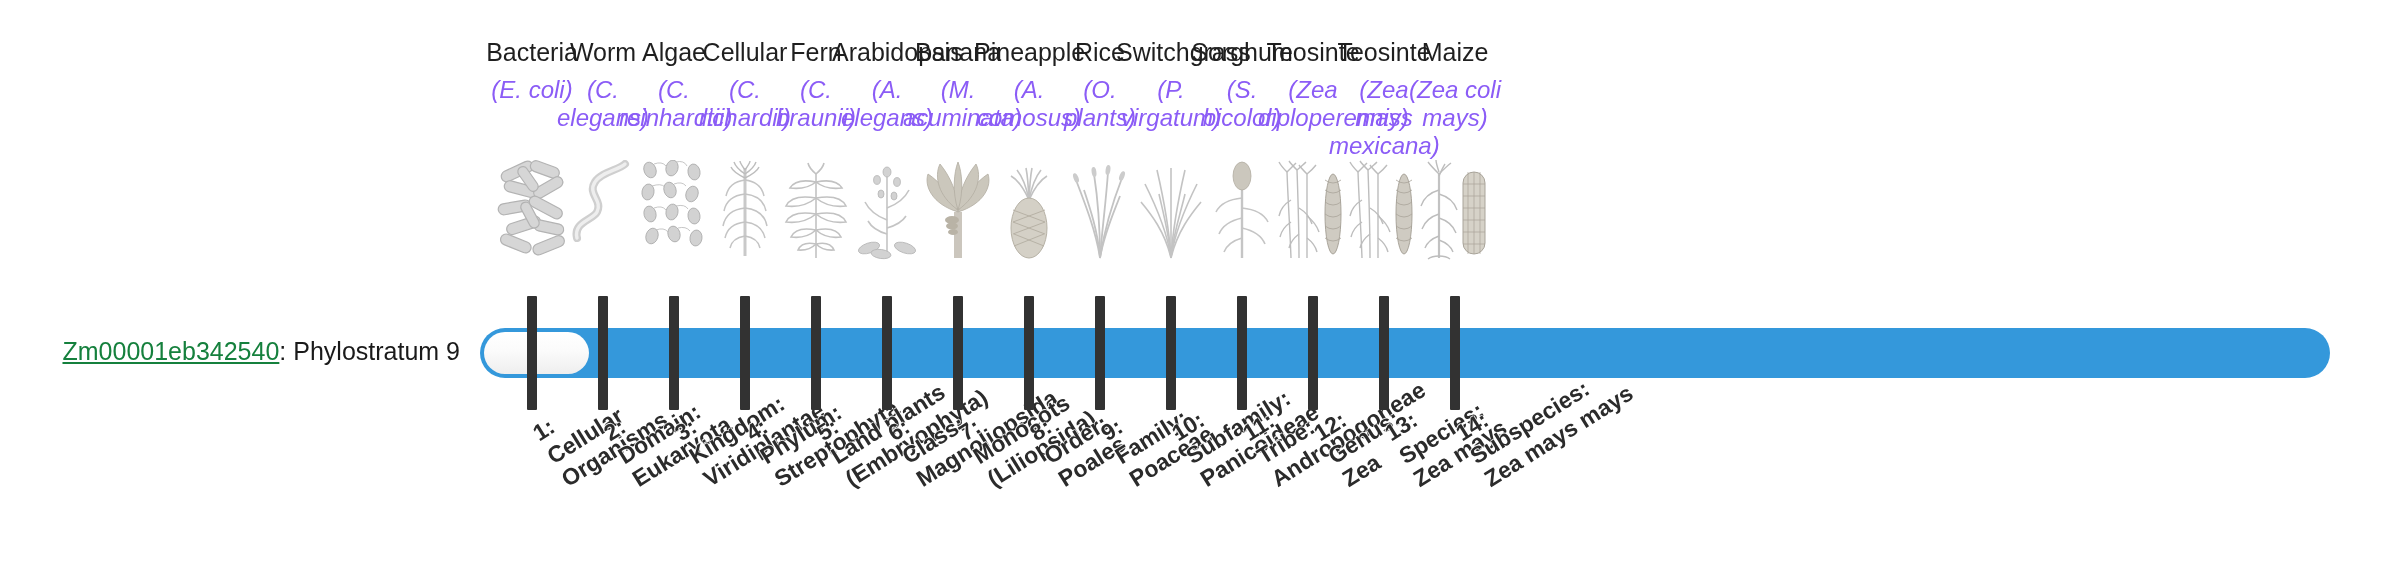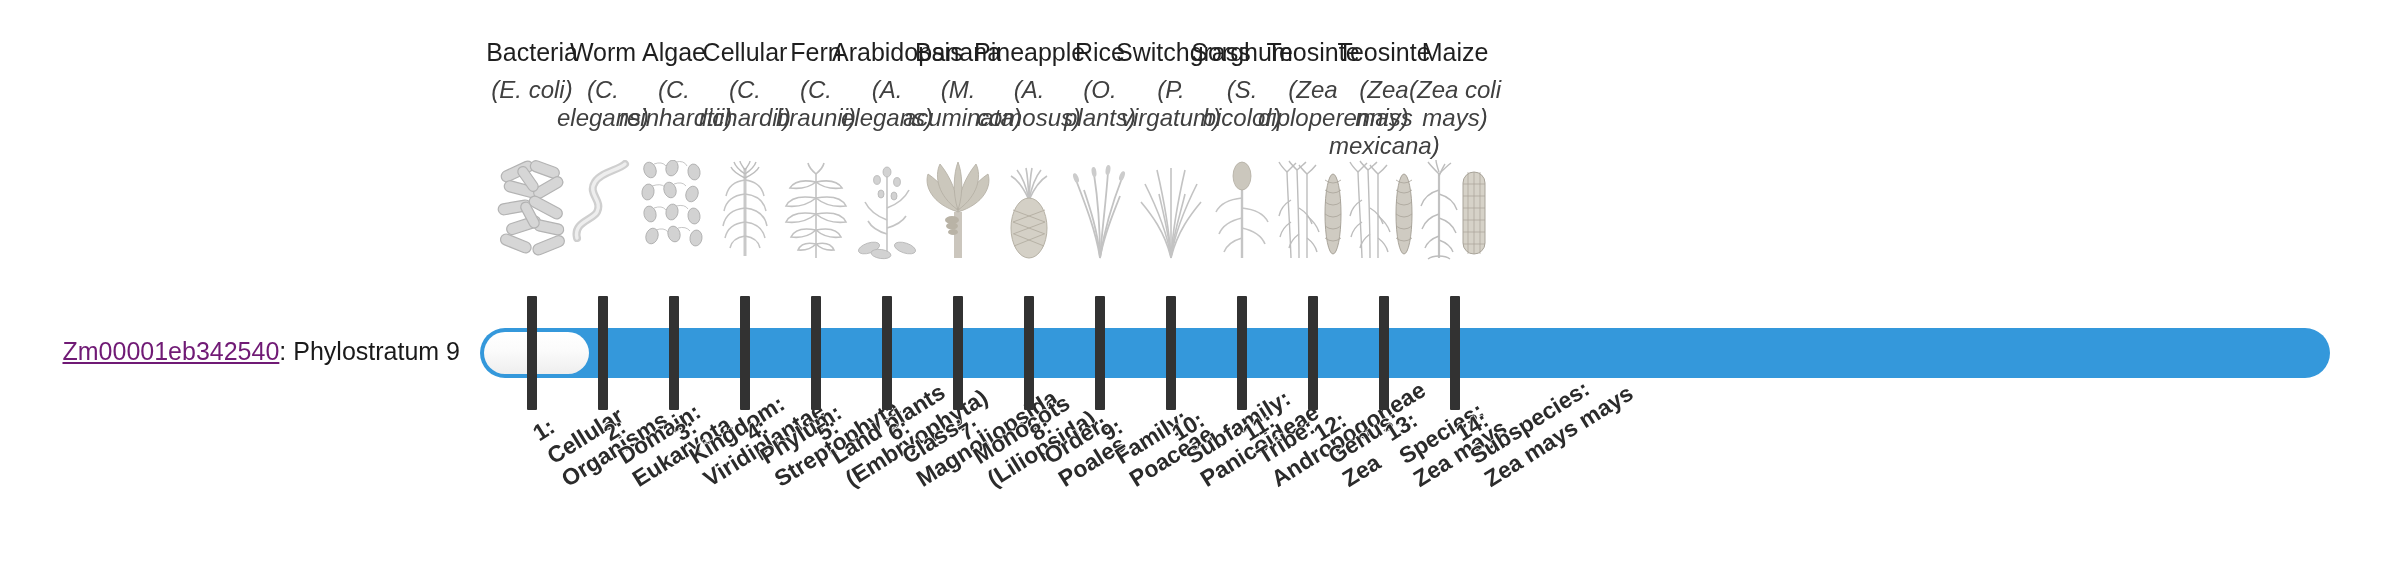--- a/index.html
+++ b/index.html
@@ -64,21 +64,21 @@
     color: #1f1f1f;
   }
   .sci-name {
     position: absolute;
     top: 76px;
     left: 0;
     width: 100%;
     font-size: 24px;
     line-height: 28px;
     font-style: italic;
-    color: #404040;
+    color: #8b5cf6;
   }
 
   .organism {
     position: absolute;
     top: 160px;
     left: 0;
     width: 100%;
     height: 100px;
     display: flex;
     align-items: flex-end;
@@ -142,21 +142,21 @@
     height: 42px;
     border-radius: 21px;
     background: linear-gradient(to bottom, #ffffff 0%, #fbfbfb 45%, #eeeeee 100%);
   }
 </style>
 </head>
 <body>
 
 <div id="page">
 
-  <div id="gene-label"><a class="gene-id" href="#" style="color: #701a75;">Zm00001eb342540</a><span>: </span><span>Phylostratum 9</span></div>
+  <div id="gene-label"><a class="gene-id" href="#" style="color: #15803d;">Zm00001eb342540</a><span>: </span><span>Phylostratum 9</span></div>
 
   <div id="bar-wrap">
     <div id="bar-track" style="background: rgb(52, 152, 219);"></div>
     <div id="bar-unfilled" style="width: 105px;"></div>
   </div>
 
   <div id="columns">
       <div class="col" style="left: 52px;">
         <div class="common-name">Bacteria</div>
         <div class="sci-name">(E. coli)</div>

